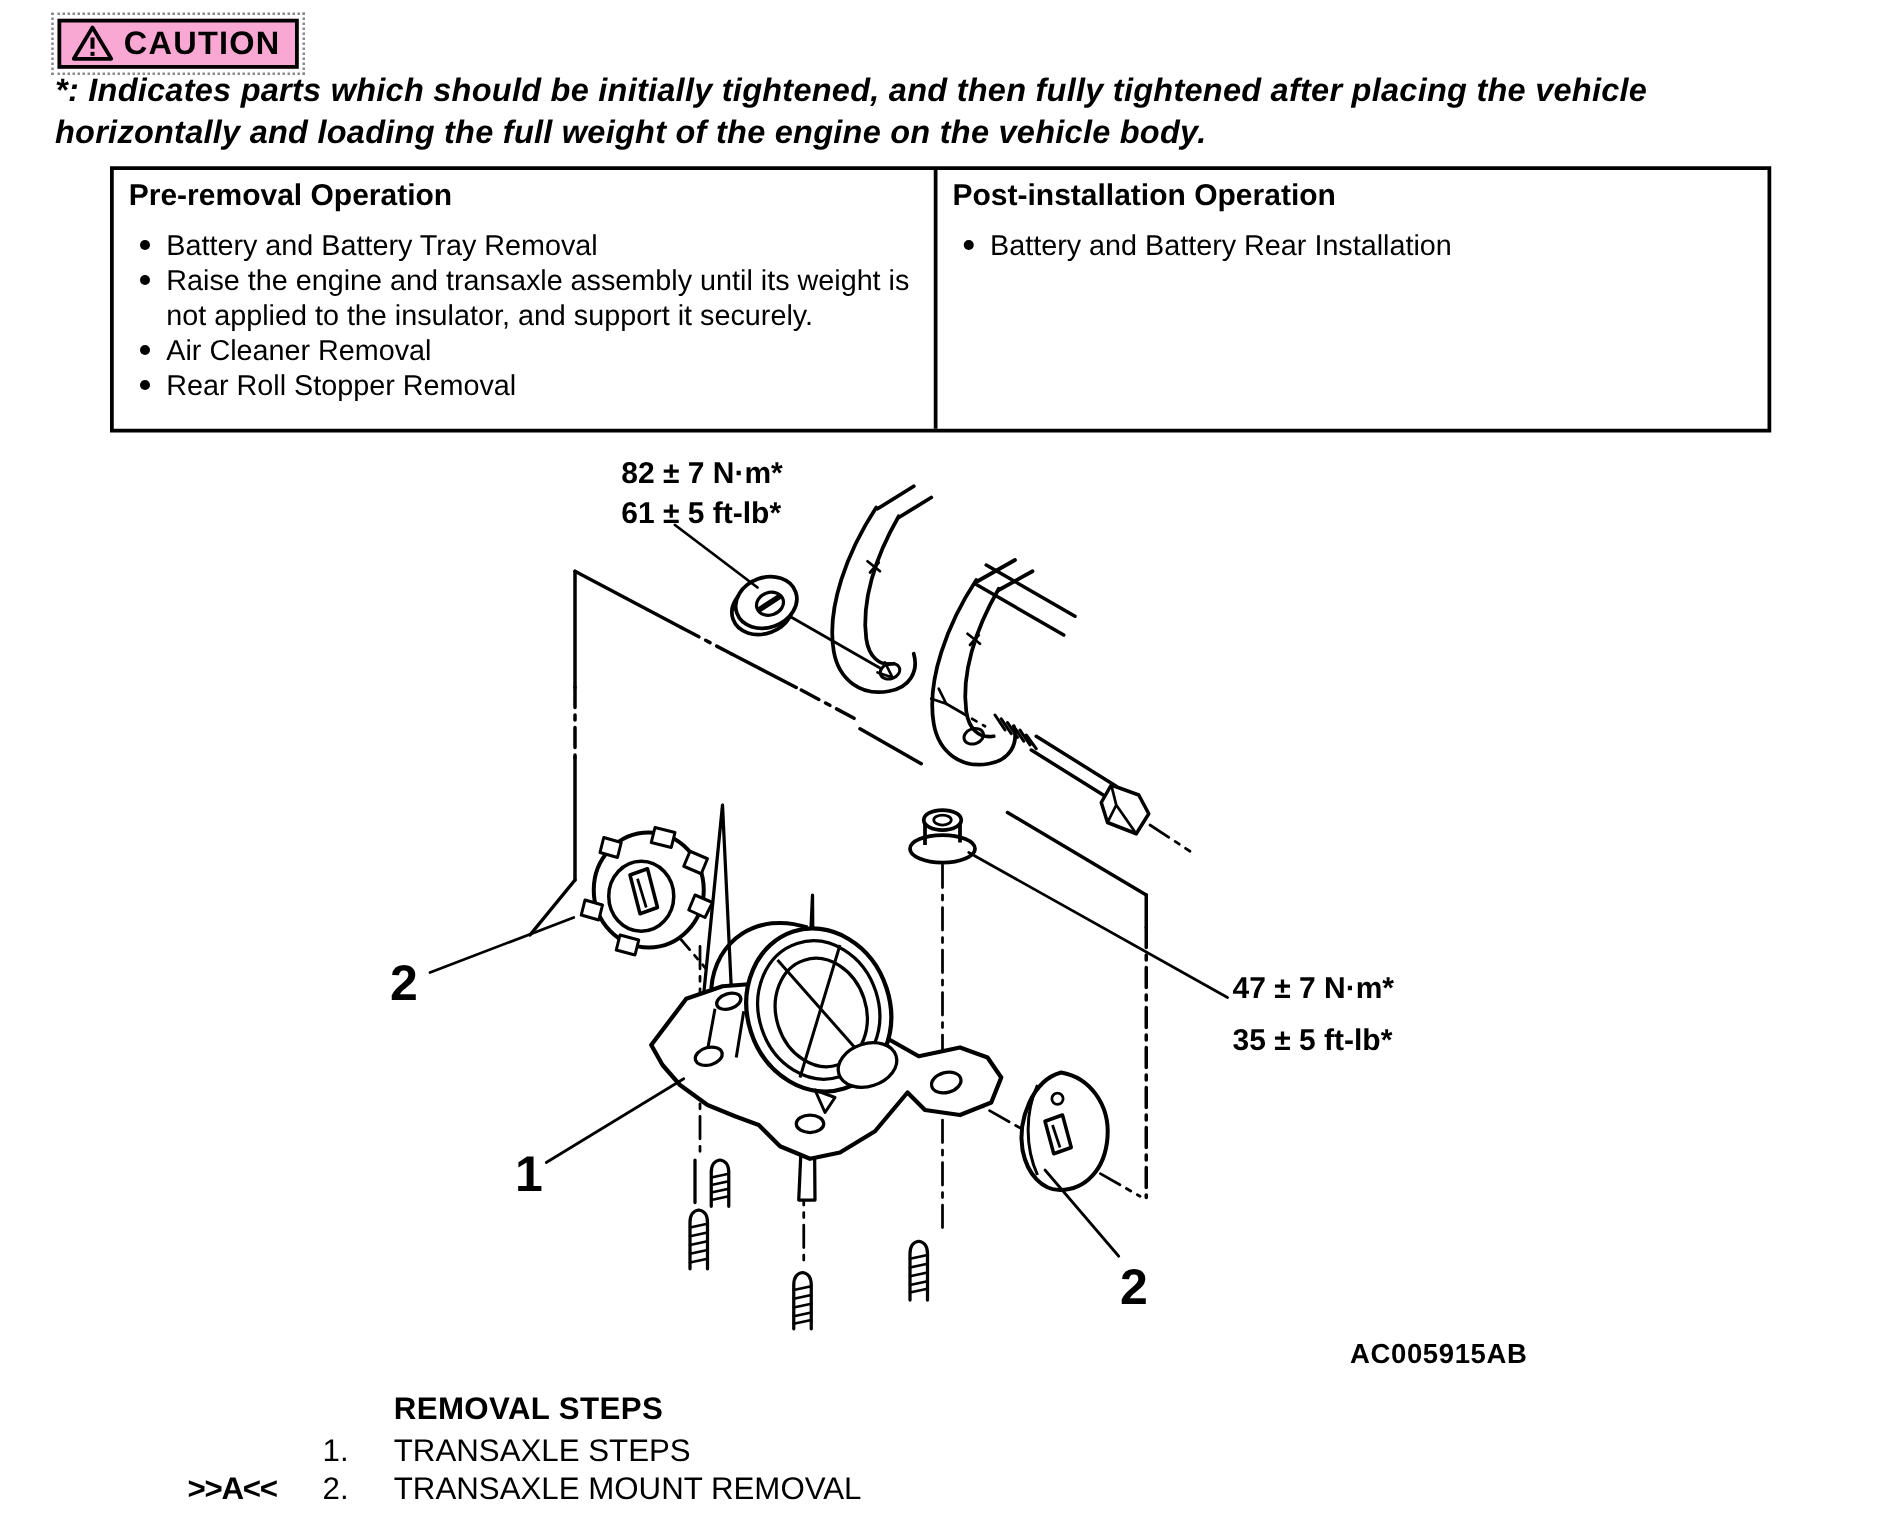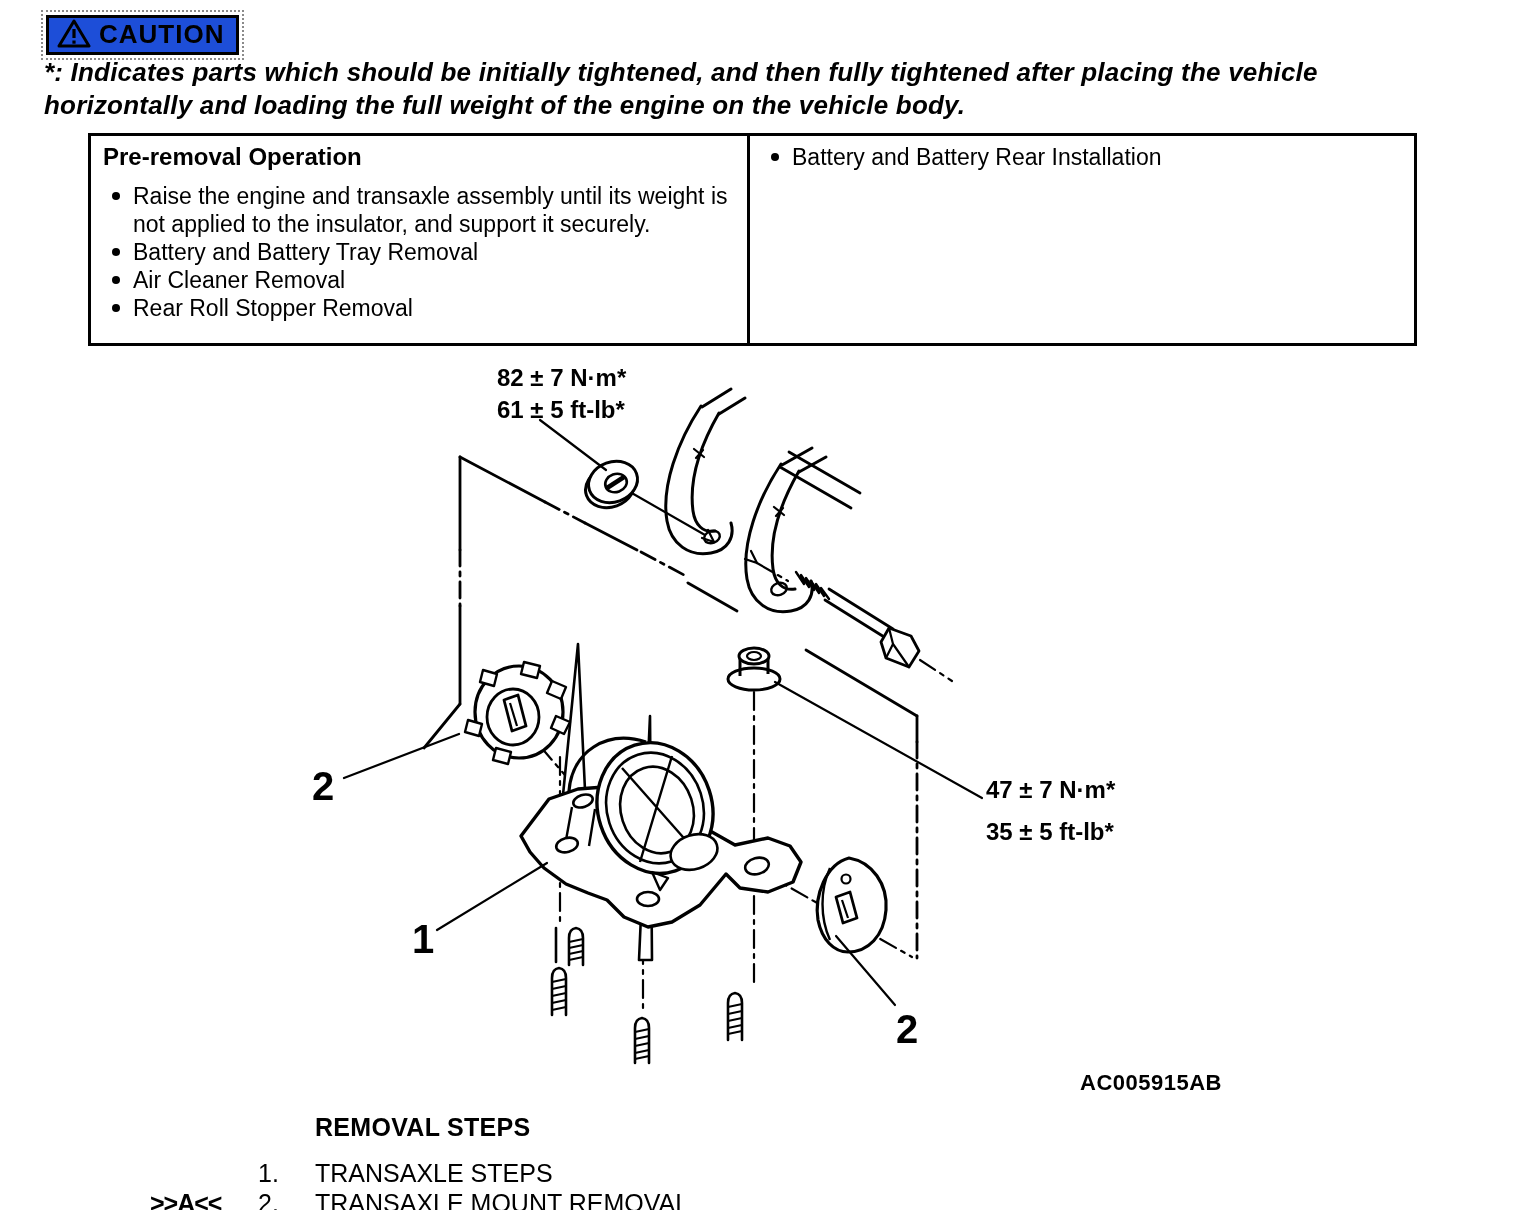--- a/index.html
+++ b/index.html
@@ -7,22 +7,22 @@
     width:1520px;height:1210px;position:relative;background:#ffffff;color:#000;
     font-family:"Liberation Sans","DejaVu Sans",sans-serif;
     -webkit-font-smoothing:antialiased;
   }
   .abs{position:absolute;}
 
   
   .caution-box{
     left:46px;top:15px;
     border:3px solid #000;outline:2px dotted #8a8a8a;outline-offset:3px;
-    padding:1px 12px 2px 8px;display:flex;align-items:flex-start;gap:8px;
-    font-weight:bold;font-size:26px;letter-spacing:1px;background:#1d4ed8;
+    padding:1px 12px 2px 8px;display:flex;align-items:flex-end;gap:8px;
+    font-weight:bold;font-size:26px;letter-spacing:1px;background:#f9a8d4;
   }
   .caution-box svg{display:block;}
 
   
   .note{
     left:44px;top:56px;width:1402px;
     font-weight:bold;font-size:26px;line-height:33px;letter-spacing:.2px;font-style:italic;
   }
 
   
@@ -36,21 +36,21 @@
   .op-title{font-weight:bold;font-size:24px;line-height:27px;margin-bottom:12px;}
   .op-list{list-style:none;margin:0;padding:0;font-size:23px;line-height:28px;}
   .op-list li{position:relative;padding-left:30px;margin:0;}
   .op-list li::before{
     content:"";position:absolute;left:9px;top:10px;width:8px;height:8px;
     border-radius:50%;background:#000;
   }
 
   
   .steps{left:150px;top:1112px;width:760px;font-size:25px;}
-  .steps-title{font-weight:bold;margin-left:165px;line-height:30px;margin-bottom:16px;letter-spacing:.3px;}
+  .steps-title{font-weight:bold;margin-left:165px;line-height:30px;margin-bottom:4px;letter-spacing:.3px;}
   .step-row{display:grid;grid-template-columns:108px 57px auto;line-height:30px;}
   .step-marker{font-weight:bold;letter-spacing:-1px;}
 
   
   svg.diagram{left:0;top:0;}
   svg.diagram text{font-family:"Liberation Sans","DejaVu Sans",sans-serif;fill:#000;}
   .t-torque{font-size:24px;font-weight:bold;}
   .t-callout{font-size:40px;font-weight:bold;}
   .t-figcode{font-size:22px;font-weight:bold;letter-spacing:.5px;}
 </style>
@@ -65,27 +65,28 @@
   </svg>
   <span>CAUTION</span>
 </div>
 
 <div class="abs note">*: Indicates parts which should be initially tightened, and then fully tightened after placing the vehicle horizontally and loading the full weight of the engine on the vehicle body.</div>
 
 <div class="abs op-table">
   <div class="op-cell left">
     <div class="op-title">Pre-removal Operation</div>
     <ul class="op-list">
+      <li>Battery and Battery Tray Removal</li>
       <li>Raise the engine and transaxle assembly until its weight is not applied to the insulator, and support it securely.</li>
-      <li>Battery and Battery Tray Removal</li>
       <li>Air Cleaner Removal</li>
       <li>Rear Roll Stopper Removal</li>
     </ul>
   </div>
   <div class="op-cell right">
+    <div class="op-title">Post-installation Operation</div>
     <ul class="op-list">
       <li>Battery and Battery Rear Installation</li>
     </ul>
   </div>
 </div>
 
 <svg class="abs diagram" width="1520" height="1210" viewBox="0 0 1520 1210">
 
   <g stroke="#000" fill="none" stroke-width="2.8" stroke-linecap="round">
     <path d="M460,457 L545,502"></path>

